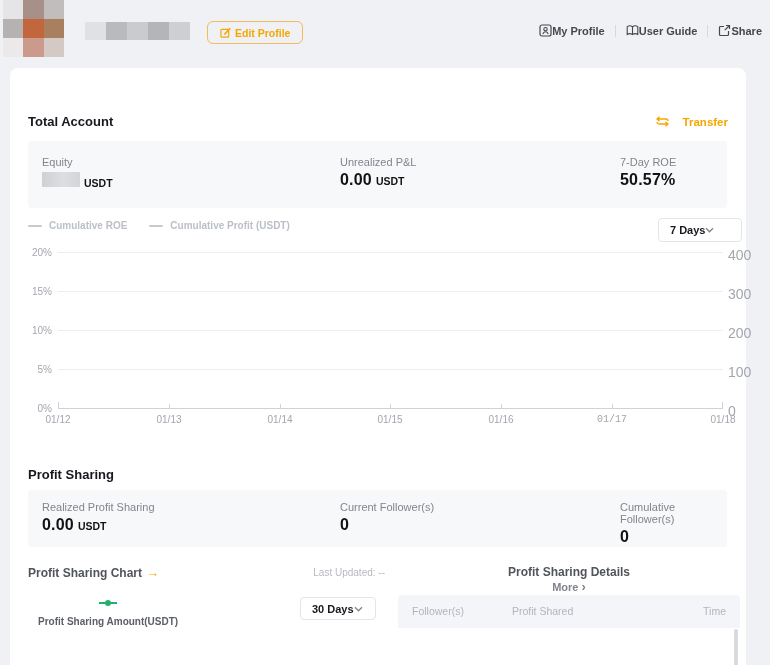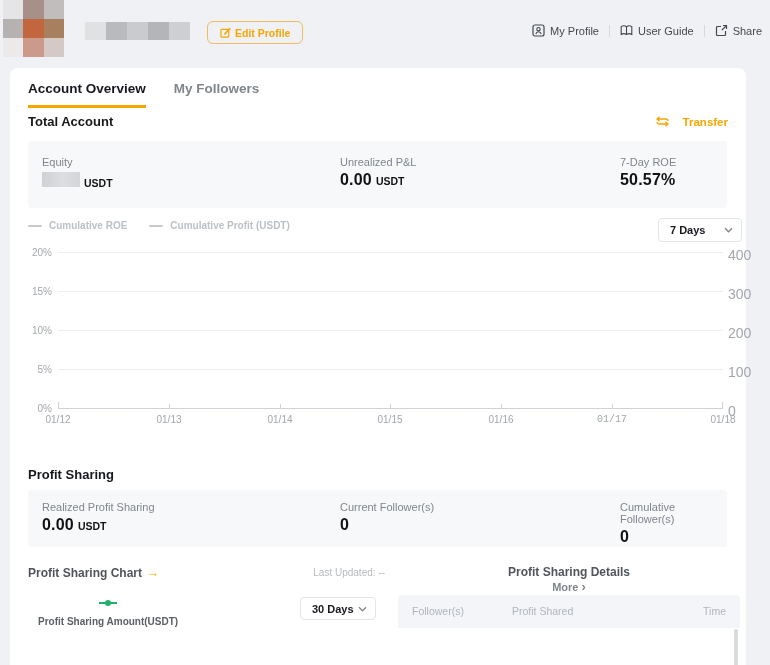--- a/index.html
+++ b/index.html
@@ -20,21 +20,21 @@
   .name-mask span { width:21px; height:18px; }
   .name-mask span:nth-child(1){background:#dfe1e3}.name-mask span:nth-child(2){background:#b8babe}
   .name-mask span:nth-child(3){background:#c9cbce}.name-mask span:nth-child(4){background:#b3b5b9}
   .name-mask span:nth-child(5){background:#cdcfd2}
 
   .edit-btn { left:207px; top:21px; height:23px; display:inline-flex; align-items:center; gap:4px;
               padding:0 12px; border:1px solid #f2bb5e; border-radius:6px; background:transparent;
               color:#f7a600; font-size:10.5px; font-weight:700; cursor:pointer; }
 
   .hdr-links { right:8px; top:24px; display:flex; align-items:center; font-size:11px; color:#45484d; }
-  .hdr-link { display:flex; align-items:center; gap:5px; cursor:pointer; font-weight:400;text-align:right; }
+  .hdr-link { display:flex; align-items:center; cursor:pointer; font-weight:700;text-align:right; }
   .hdr-divider { width:1px; height:12px; background:#d6d8db; margin:0 10px; }
 
   
   .main-card { left:10px; top:68px; width:736px; height:600px; background:#fff;
                border-radius:8px 8px 0 0; }
 
   .tabs { left:18px; top:13px; display:flex; gap:28px; font-size:13.5px; }
   .tab { padding-bottom:9px; cursor:pointer; }
   .tab.active { color:#17181e; font-weight:700; border-bottom:3px solid #f7a600; }
   .tab.inactive { color:#81858c; font-weight:600; }
@@ -50,21 +50,21 @@
   .big-num { font-size:16px; font-weight:700; letter-spacing:.2px; }
   .unit { font-size:10.5px; font-weight:700; }
   .equity-mask { width:38px; height:15px; background:linear-gradient(90deg,#ced0d4,#dcdee1 55%,#d2d4d8); border-radius:1px; }
 
   
   .legend-row { left:18px; top:152px; display:flex; gap:22px; align-items:center; }
   .legend-item { display:flex; align-items:center; gap:7px; font-size:10px; color:#bcc0c7; font-weight:600; cursor:pointer; }
   .legend-dash { width:14px; height:2px; background:#c6cad0; border-radius:1px; }
 
   .select-box { position:absolute; background:#fff; border:1px solid #e3e5e9; border-radius:4px;
-                display:flex; align-items:center; justify-content:space-between;
+                display:flex; align-items:center; 
                 padding:0 8px 0 11px; font-size:11px; color:#17181e; font-weight:600; cursor:pointer; }
   .sel-7d { left:648px; top:150px; width:84px; height:24px; }
   .sel-30d { left:290px; top:529px; width:76px; height:23px; }
 
   .chart { left:0; top:180px; width:736px; height:175px; }
   .gridline { position:absolute; left:48px; width:665px; height:1px; background:#edeef1; }
   .axisline { position:absolute; left:48px; width:665px; height:1px; background:#cfd2d7; }
   .ytick-l { position:absolute; left:0; width:42px; text-align:right; font-size:10px; color:#a2a6ad; }
   .ytick-r { position:absolute; left:718px; width:30px; text-align:left; font-size:14px; color:#a2a6ad; }
   .xtick { position:absolute; top:166px; width:44px; text-align:center; font-size:10px; color:#a2a6ad; }
@@ -154,24 +154,20 @@
           <path d="M10.5 7 v3.5 a1 1 0 0 1 -1 1 h-7 a1 1 0 0 1 -1 -1 v-7 a1 1 0 0 1 1 -1 H6" fill="none" stroke="#45484d" stroke-width="1.2"></path>
           <path d="M8 1.5 h3.5 v3.5 M11.5 1.5 L6.8 6.2" fill="none" stroke="#45484d" stroke-width="1.2"></path>
         </svg>
     </span>
     <span>Share</span>
   </div>
 </div>
 
 <div class="abs main-card">
 
-  <div class="abs tabs">
-    <div class="tab active">Account Overview</div>
-    <div class="tab inactive">My Followers</div>
-  </div>
 
   <div class="abs section-row">
     <div class="section-title">Total Account</div>
     <div class="transfer-link">
       <span>
         <svg class="icon-svg" width="13" height="11" viewBox="0 0 13 11">
             <path d="M3.5 0.8 L1 3 l2.5 2.2 M1.3 3 H10 a2 2 0 0 1 2 2" fill="none" stroke="#f7a600" stroke-width="1.3"></path>
             <path d="M9.5 10.2 L12 8 l-2.5 -2.2 M11.7 8 H3 a2 2 0 0 1 -2 -2" fill="none" stroke="#f7a600" stroke-width="1.3"></path>
           </svg>
       </span>

